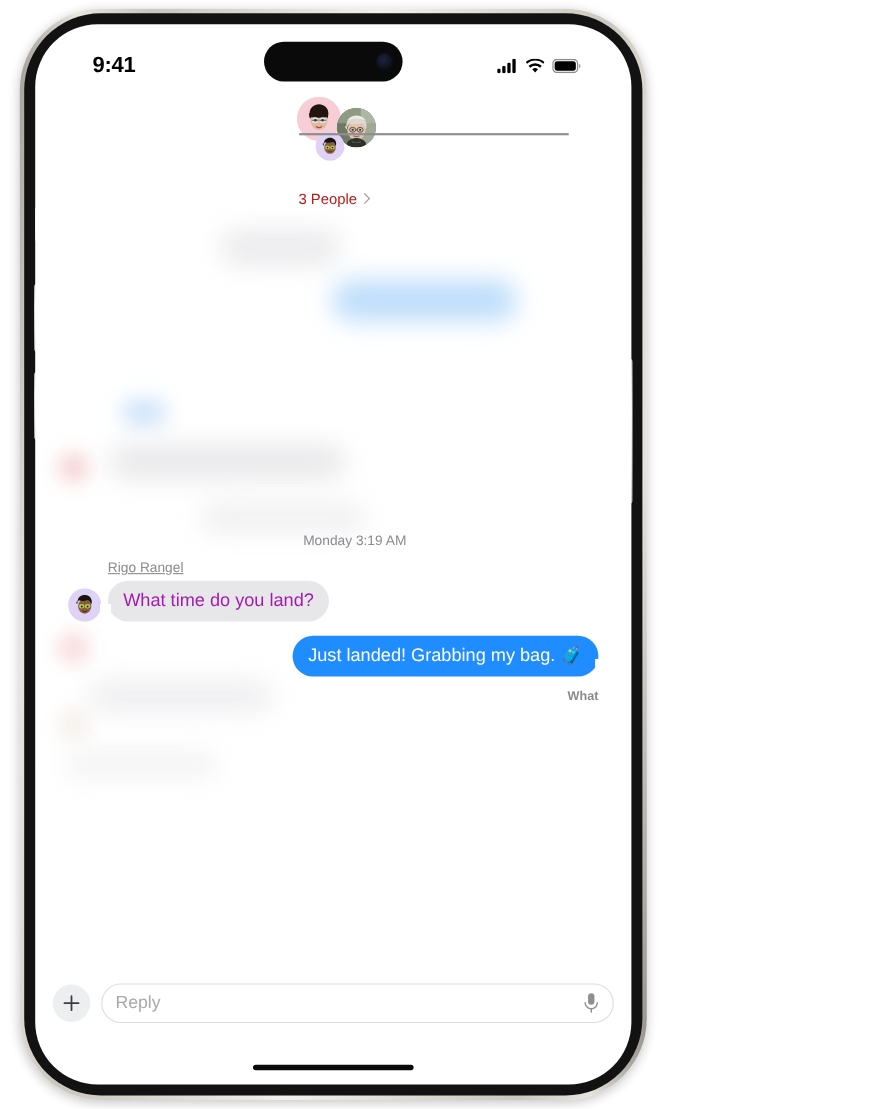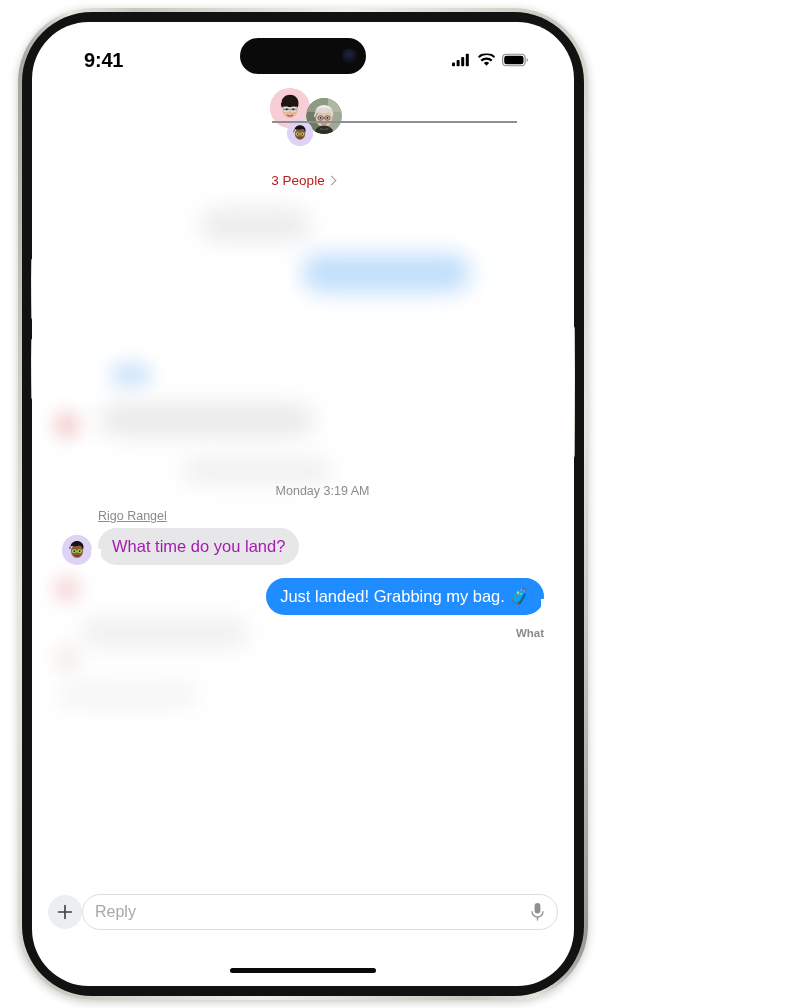--- a/index.html
+++ b/index.html
@@ -249,21 +249,21 @@
   
   .input-bar {
     position: absolute;
     left: 0; right: 0;
     bottom: 52px;
     height: 44px;
     display: flex;
     align-items: center;
     padding: 0 16px;
     box-sizing: border-box;
-    gap: 0;
+    gap: 10px;
   }
   .plus-btn {
     width: 34px; height: 34px;
     border-radius: 50%;
     background: #eceef0;
     display: flex;
     align-items: center;
     justify-content: center;
     flex: 0 0 auto;
   }

